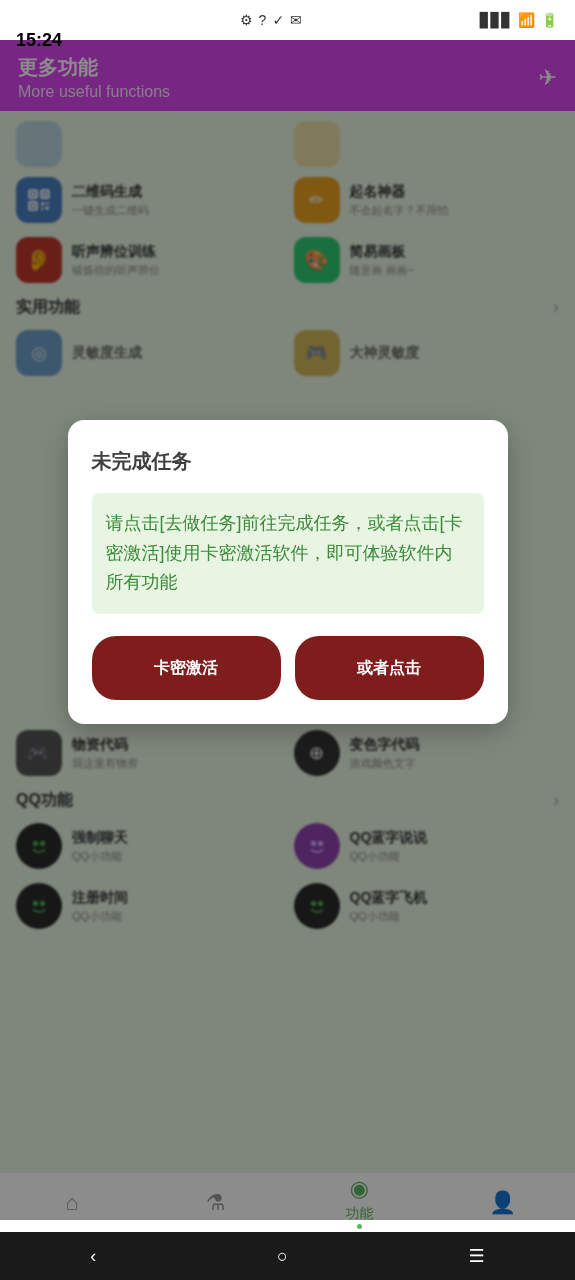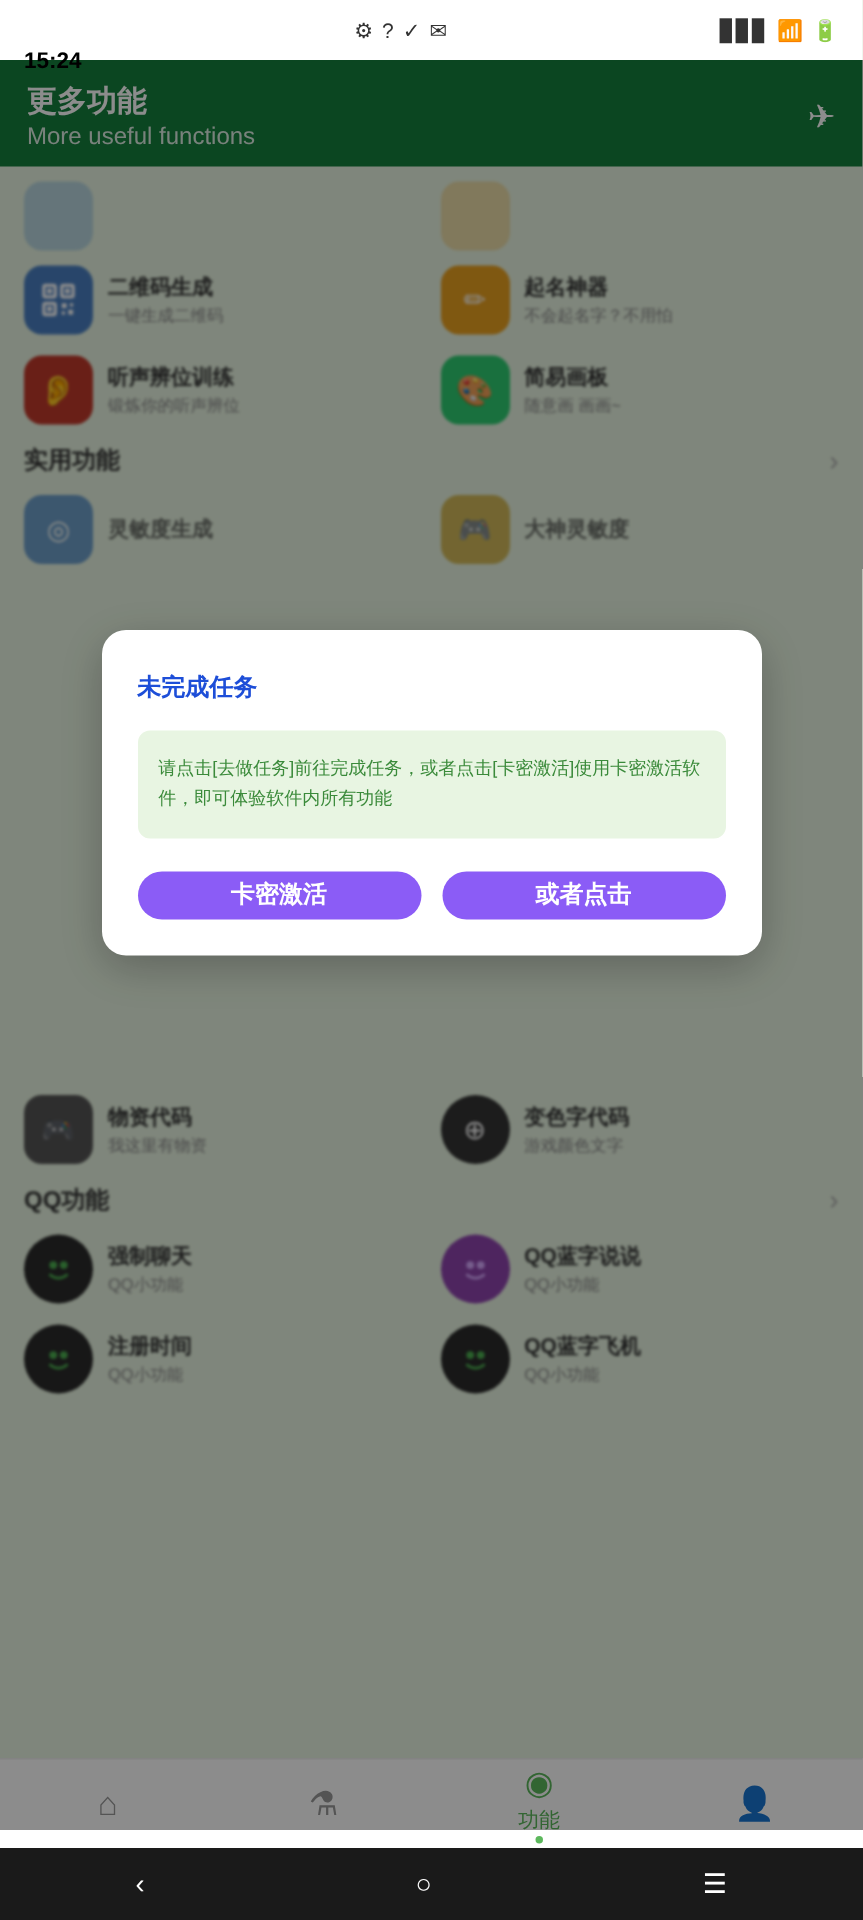--- a/index.html
+++ b/index.html
@@ -19,21 +19,21 @@
       height: 40px;
       background: #fff;
       display: flex;
       align-items: center;
       justify-content: space-between;
       padding: 0 16px;
       position: relative;
       z-index: 1;
     }
     .status-time {
-      font-size: 15px;
+      font-size: 18px;
       font-weight: 600;
       color: #000;
       margin-top: 41px;
     }
     .status-icons {
       display: flex;
       align-items: center;
       gap: 6px;
     }
     .status-icon {
@@ -49,21 +49,21 @@
     
     .main-bg {
       width: 100%;
       background: #e8f5e2;
       min-height: 1180px;
       position: relative;
     }
 
     
     .header {
-      background: #15803d;
+      background: #d946ef;
       padding: 14px 18px 10px 18px;
       display: flex;
       justify-content: space-between;
       align-items: center;
     }
     .header-title {
       color: #fff;
       font-size: 20px;
       font-weight: bold;
     }
@@ -216,49 +216,49 @@
       left: 50%;
       transform: translateX(-50%);
       width: 440px;
       background: #fff;
       border-radius: 16px;
       padding: 28px 24px 24px 24px;
       z-index: 100;
       box-shadow: 0 8px 30px rgba(0,0,0,0.25);
     }
     .dialog-title {
-      font-size: 16px;
+      font-size: 20px;
       font-weight: bold;
-      color: #1d4ed8;
+      color: #404040;
       margin-bottom: 18px;
     }
     .dialog-message-box {
       background: #e8f5e2;
       border-radius: 8px;
       padding: 16px 14px;
       margin-bottom: 22px;
     }
     .dialog-message-text {
-      font-size: 12px;
+      font-size: 18px;
       color: #3a8a3a;
       line-height: 1.65;
     }
     .dialog-buttons {
       display: flex;
       gap: 14px;
     }
     .dialog-btn {
       flex: 1;
-      height: 32px;
+      height: 64px;
       border-radius: 24px;
       border: none;
       font-size: 16px;
       font-weight: 600;
       cursor: pointer;
-      background: #8b5cf6;
+      background: #7f1d1d;
       color: #fff;
     }
 
     
     .icon-qr { background: #4a7fc1; }
     .icon-name { background: #e8a020; }
     .icon-ear { background: #c0392b; }
     .icon-paint { background: #2ecc71; }
     .icon-sens { background: #3a7abf; }
     .icon-god { background: #c8a020; }

